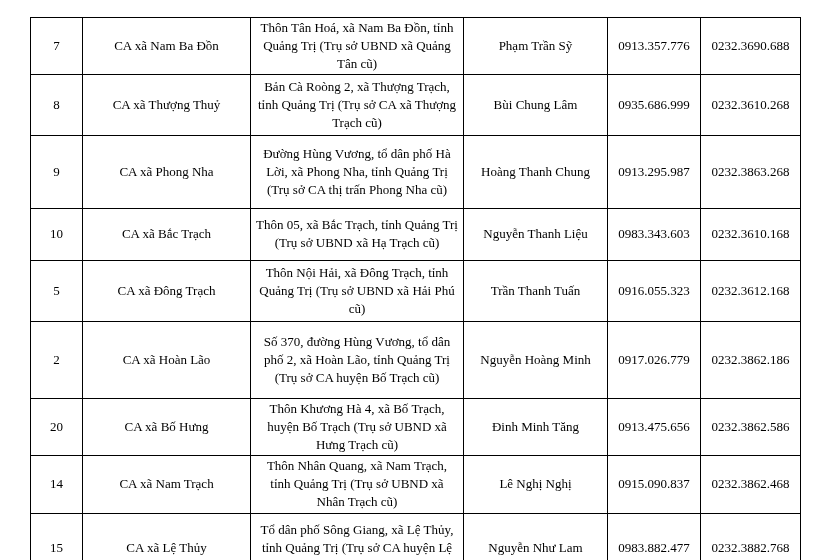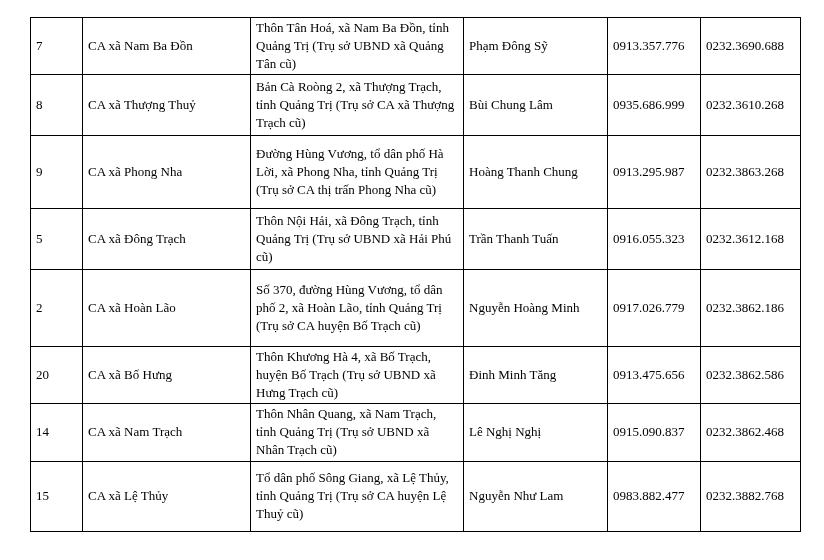--- a/index.html
+++ b/index.html
@@ -20,21 +20,21 @@
     top: 17px;
     width: 770px;
     border-collapse: collapse;
     table-layout: fixed;
     font-family: "Liberation Serif", serif;
     font-size: 13px;
     color: #000000;
   }
   table.doc-table td {
     border: 1px solid #000000;
-    text-align: left;
+    text-align: center;
     vertical-align: middle;
     padding: 1px 5px;
     line-height: 1.38;
     overflow: hidden;
     word-wrap: break-word;
   }
   td.c-unit {
     text-align: left;
     padding-left: 9px;
   }
@@ -60,39 +60,47 @@
       <col style="width:213px">
       <col style="width:144px">
       <col style="width:93px">
       <col style="width:100px">
     </colgroup>
     <tbody>
       <tr class="r0">
         <td class="c-no">7</td>
         <td class="c-unit">CA xã Nam Ba Đồn</td>
         <td class="c-addr">Thôn Tân Hoá, xã Nam Ba Đồn, tỉnh Quảng Trị (Trụ sở UBND xã Quảng Tân cũ)</td>
-        <td class="c-person">Phạm Đông Sỹ</td>
+        <td class="c-person">Phạm Trần Sỹ</td>
         <td class="c-mobile">0913.357.776</td>
         <td class="c-landline">0232.3690.688</td>
       </tr>
       <tr class="r1">
         <td class="c-no">8</td>
         <td class="c-unit">CA xã Thượng Thuỷ</td>
         <td class="c-addr">Bản Cà Roòng 2, xã Thượng Trạch, tỉnh Quảng Trị (Trụ sở CA xã Thượng Trạch cũ)</td>
         <td class="c-person">Bùi Chung Lâm</td>
         <td class="c-mobile">0935.686.999</td>
         <td class="c-landline">0232.3610.268</td>
       </tr>
       <tr class="r2">
         <td class="c-no">9</td>
         <td class="c-unit">CA xã Phong Nha</td>
         <td class="c-addr">Đường Hùng Vương, tổ dân phố Hà Lời, xã Phong Nha, tỉnh Quảng Trị (Trụ sở CA thị trấn Phong Nha cũ)</td>
         <td class="c-person">Hoàng Thanh Chung</td>
         <td class="c-mobile">0913.295.987</td>
         <td class="c-landline">0232.3863.268</td>
+      </tr>
+      <tr class="r3">
+        <td class="c-no">10</td>
+        <td class="c-unit">CA xã Bắc Trạch</td>
+        <td class="c-addr">Thôn 05, xã Bắc Trạch, tỉnh Quảng Trị (Trụ sở UBND xã Hạ Trạch cũ)</td>
+        <td class="c-person">Nguyễn Thanh Liệu</td>
+        <td class="c-mobile">0983.343.603</td>
+        <td class="c-landline">0232.3610.168</td>
       </tr>
       <tr class="r4">
         <td class="c-no">5</td>
         <td class="c-unit">CA xã Đông Trạch</td>
         <td class="c-addr">Thôn Nội Hải, xã Đông Trạch, tỉnh Quảng Trị (Trụ sở UBND xã Hải Phú cũ)</td>
         <td class="c-person">Trần Thanh Tuấn</td>
         <td class="c-mobile">0916.055.323</td>
         <td class="c-landline">0232.3612.168</td>
       </tr>
       <tr class="r5">

